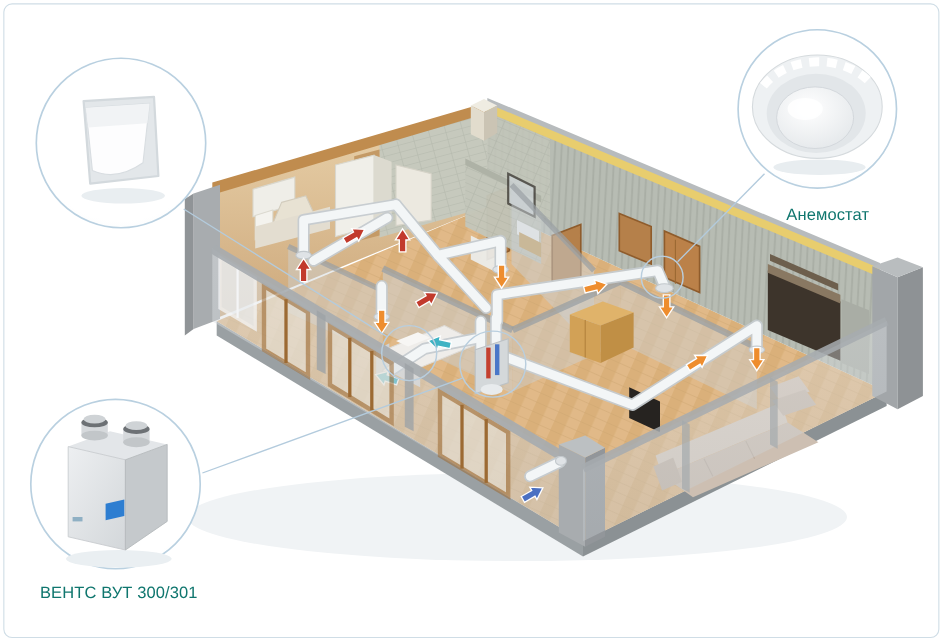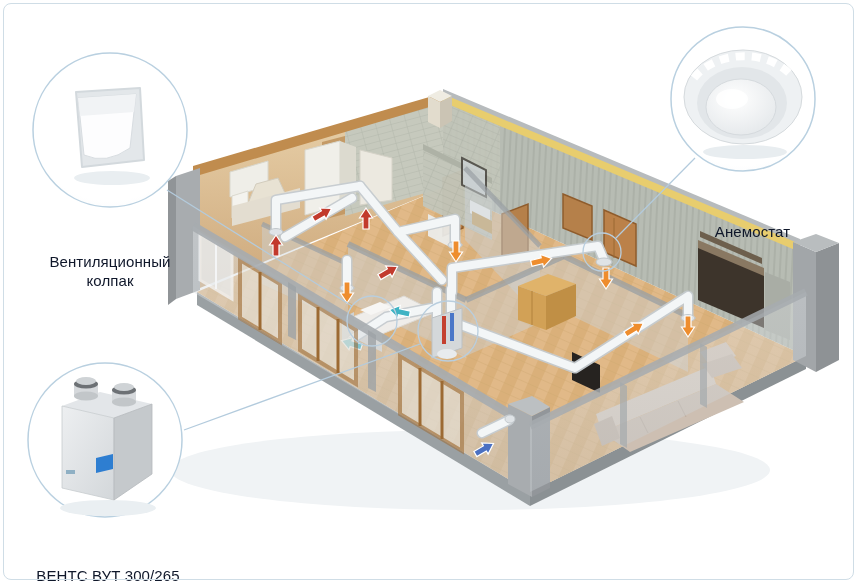--- a/index.html
+++ b/index.html
@@ -6,23 +6,22 @@
   .page{
     position:relative;width:857px;height:583px;background:#ffffff;overflow:hidden;
     font-family:"Liberation Sans", sans-serif;
   }
   .page-border{
     position:absolute;left:3px;top:3px;width:849px;height:575px;
     border:1px solid #cfdde6;border-radius:8px;pointer-events:none;
   }
   .scene-svg{position:absolute;left:0;top:0;width:857px;height:583px;}
   .callout-label{
-    position:absolute;text-align:center;color:#0f172a;font-size:15px;line-height:19px;
+    position:absolute;text-align:center;color:#0f766e;font-size:15px;line-height:19px;
     letter-spacing:.1px;
-    margin-top:36px;
   }
   .callout-label span{display:block;}
   #label-vent-cap{left:18px;top:216px;width:184px;}
   #label-anemostat{left:690px;top:186px;width:125px;}
   #label-hrv-unit{left:16px;top:530px;width:184px;}
 </style>
 </head>
 <body>
 
 <div class="page">
@@ -338,27 +337,23 @@
           <ellipse cx="124" cy="402" rx="12" ry="4.5" fill="#c2c6c9"></ellipse>
           <ellipse cx="124" cy="390" rx="12" ry="4.5" fill="#6d7175"></ellipse>
           <ellipse cx="124" cy="387" rx="10" ry="4" fill="#cfd3d6"></ellipse>
         </g>
         <polygon points="96,458 113,454 113,469 96,473" fill="#2e7ed1"></polygon>
         <rect x="66" y="470" width="9" height="4" fill="#8fb0c4"></rect>
       </g>
     </g>
   </svg>
 
-  <div class="callout-label" id="label-vent-cap">
-    <span>Вентиляционный</span>
-    <span>колпак</span>
-  </div>
 
   <div class="callout-label" id="label-anemostat">
     <span>Анемостат</span>
   </div>
 
   <div class="callout-label" id="label-hrv-unit">
-    <span>ВЕНТС ВУТ 300/265</span>
+    <span>ВЕНТС ВУТ 300/301</span>
   </div>
 
   <div class="page-border"></div>
 </div>
 
 </body></html>

